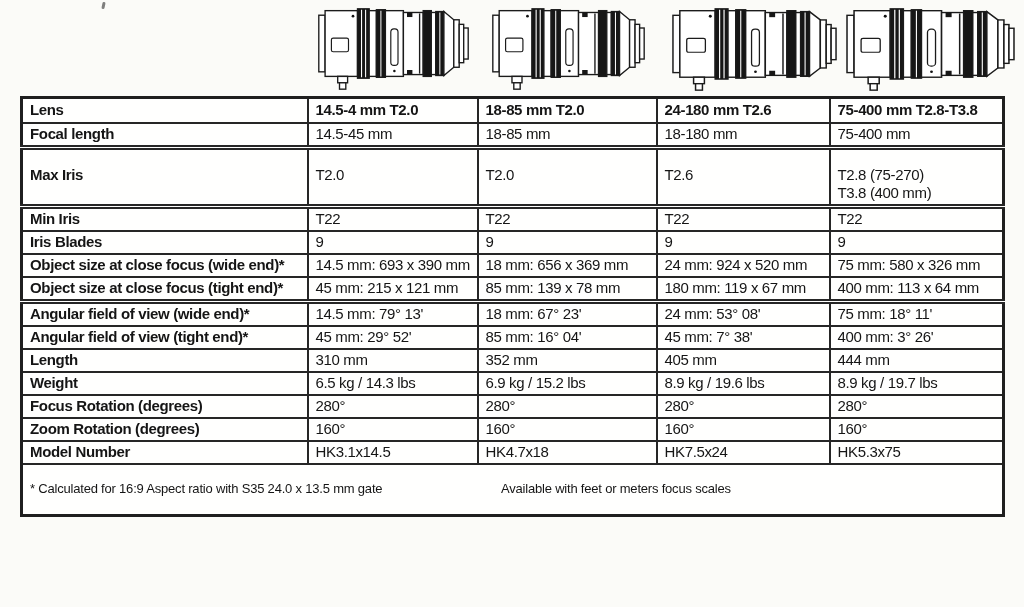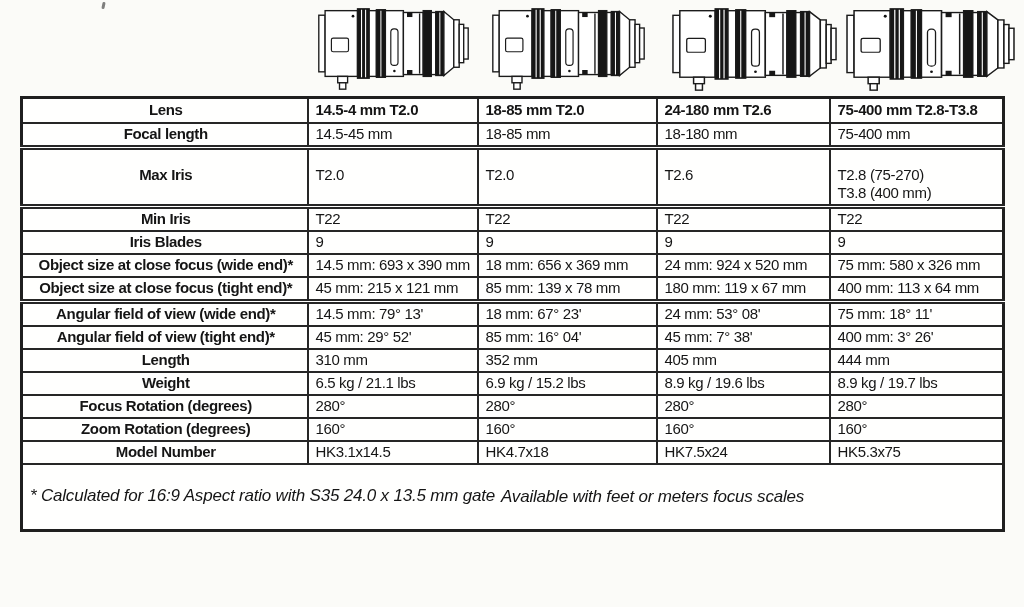--- a/index.html
+++ b/index.html
@@ -29,23 +29,23 @@
     padding:1px 5px 2px 7px;
     font-size:15px;line-height:1.2;letter-spacing:-0.35px;
     vertical-align:middle;white-space:pre-line;overflow:hidden;
   }
   tr{height:22px;}
   tr.head-row{height:25px;}
   tr.head-row td{font-weight:700;}
   tr.tall-row{height:50px;}
   tr.tall-row td{vertical-align:top;padding-top:16px;}
   tr.dbl-top td{border-top:5px double #262626;}
-  .label-cell{font-weight:700;text-align:center;}
+  .label-cell{font-weight:700;}
   .foot-row{height:24px;}
-  .foot-row td{font-style:italic;position:relative;font-size:17px;letter-spacing:-0.2px;}
+  .foot-row td{position:relative;font-size:13px;letter-spacing:-0.2px;}
   .fn-left{white-space:nowrap;}
   .fn-right{position:absolute;left:478px;top:50%;transform:translateY(-50%);white-space:nowrap;}
 </style>
 </head>
 <body>
 
 <div class="page">
 
   <div class="scan-speckle"></div>
 
@@ -173,21 +173,21 @@
         </tr>
         <tr>
           <td class="label-cell">Length</td>
           <td class="value-cell">310 mm</td>
           <td class="value-cell">352 mm</td>
           <td class="value-cell">405 mm</td>
           <td class="value-cell">444 mm</td>
         </tr>
         <tr>
           <td class="label-cell">Weight</td>
-          <td class="value-cell">6.5 kg / 21.1 lbs</td>
+          <td class="value-cell">6.5 kg / 14.3 lbs</td>
           <td class="value-cell">6.9 kg / 15.2 lbs</td>
           <td class="value-cell">8.9 kg / 19.6 lbs</td>
           <td class="value-cell">8.9 kg / 19.7 lbs</td>
         </tr>
         <tr>
           <td class="label-cell">Focus Rotation (degrees)</td>
           <td class="value-cell">280°</td>
           <td class="value-cell">280°</td>
           <td class="value-cell">280°</td>
           <td class="value-cell">280°</td>

